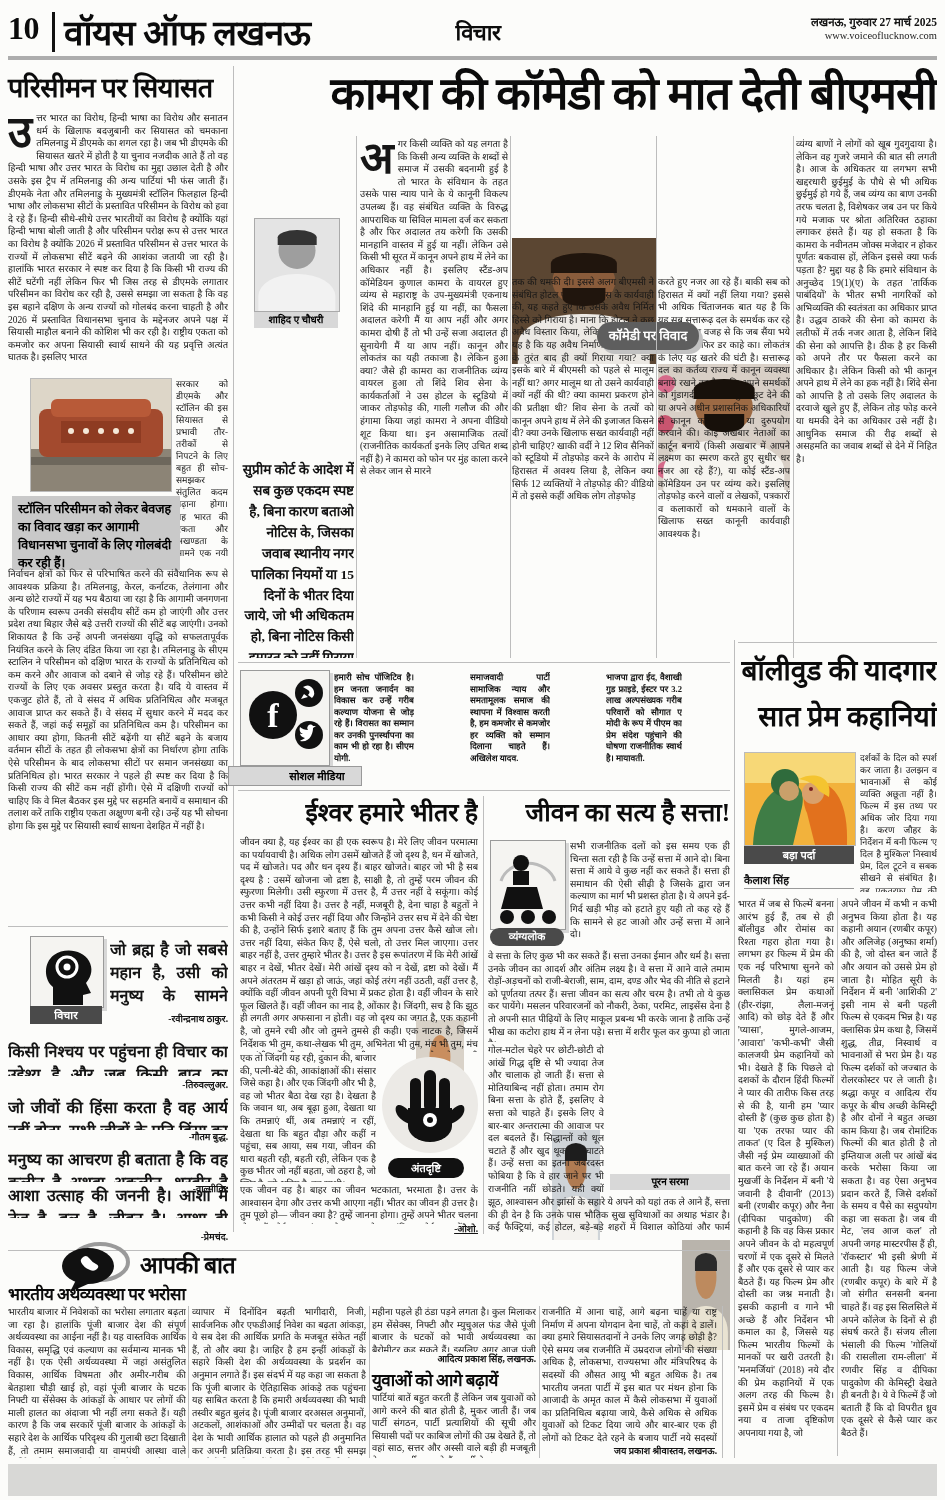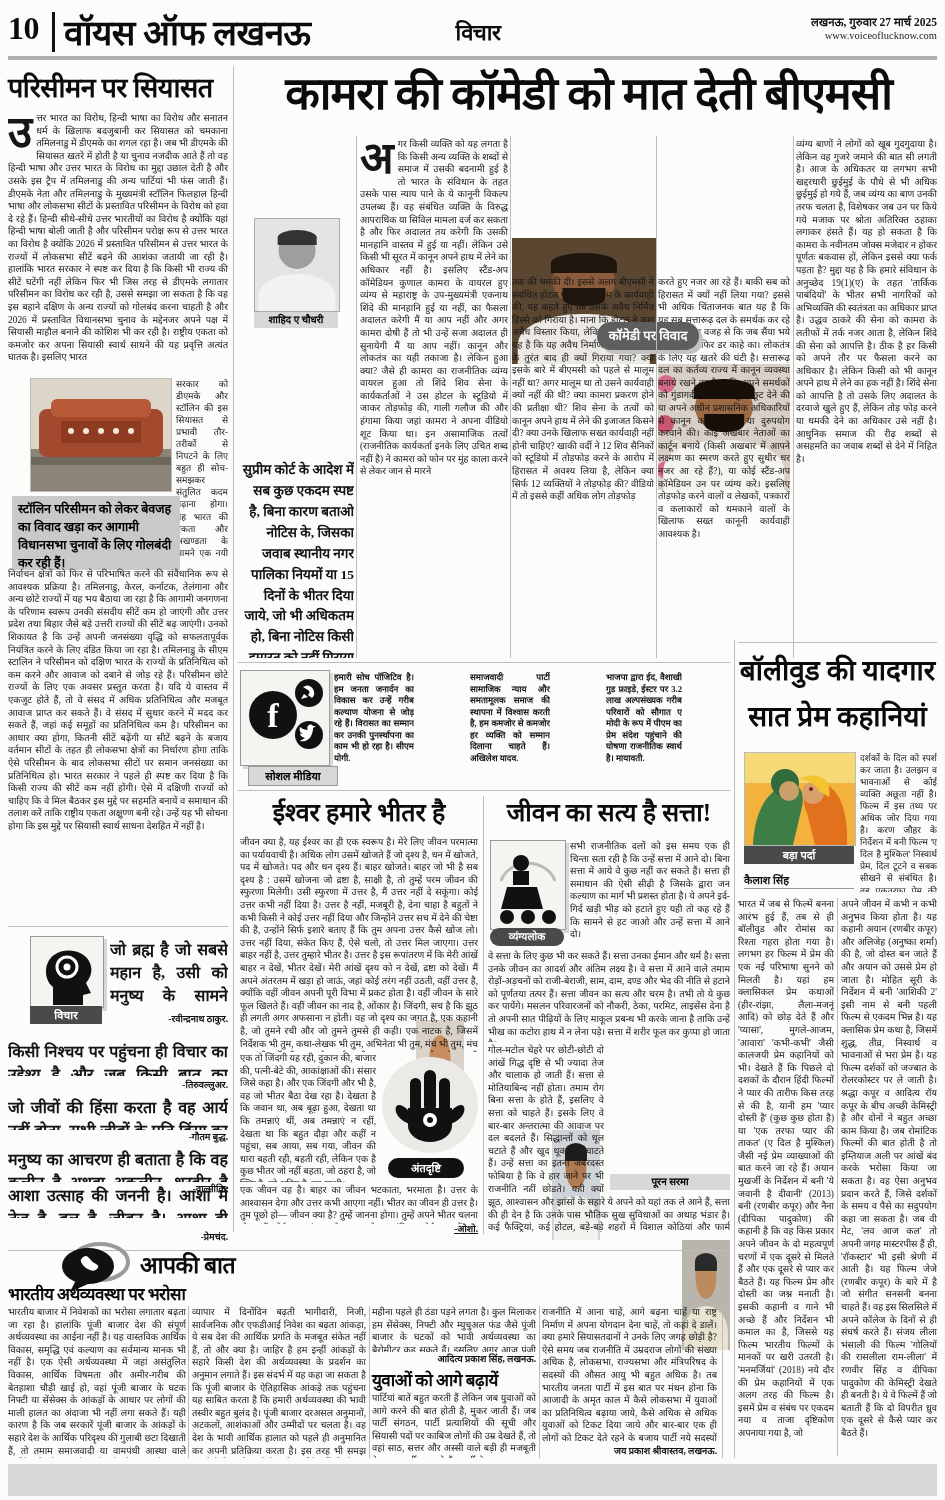--- a/index.html
+++ b/index.html
@@ -26,21 +26,21 @@
   .sil::before{content:"";position:absolute;left:50%;top:14%;width:44%;height:40%;
         transform:translateX(-50%);border-radius:50%;background:var(--skin,#b98a62);}
   .sil::after{content:"";position:absolute;left:50%;bottom:-10%;width:92%;height:50%;
         transform:translateX(-50%);border-radius:48% 48% 0 0;background:var(--cloth,#eee);}
   .hair{position:absolute;left:50%;top:12%;width:46%;height:16%;transform:translateX(-50%);
         border-radius:50% 50% 0 0;background:var(--hair,#222);z-index:2;}
   .beard{position:absolute;left:50%;top:40%;width:30%;height:14%;transform:translateX(-50%);
         border-radius:0 0 45% 45%;background:var(--hair,#222);z-index:2;}
   .namebar{background:#d8d8d8;color:#000;font-weight:700;font-size:10px;text-align:center;
         line-height:16px;overflow:hidden;}
-  .h2c{font-weight:900;text-align:center;color:#0b0b0b;overflow:hidden;}
+  .h2c{font-weight:900;text-align:right;color:#0b0b0b;overflow:hidden;}
   svg{display:block;}
 </style>
 </head>
 <body>
 
 <div id="page">
 
   <div class="abs" style="left:8px;top:8px;width:929px;height:46px;">
     <span class="abs hd" style="left:0;top:2px;font-size:32px;">10</span>
     <span class="abs" style="left:44px;top:4px;width:3px;height:40px;background:#111;"></span>
@@ -147,21 +147,21 @@
   <div class="abs iconbox" style="left:240px;top:670px;width:88px;height:94px;">
     <svg width="88" height="94" viewBox="0 0 88 94">
       <circle cx="32" cy="44" r="24" fill="#111"></circle>
       <text x="32" y="56" font-size="34" font-weight="bold" fill="#fff" text-anchor="middle" font-family="Liberation Serif, serif">f</text>
       <circle cx="68" cy="22" r="14" fill="#111"></circle>
       <path d="M62,16 q6,-4 10,2 q3,5 -1,9 l-4,-3 q3,-3 0,-5 z M60,28 l3,-5 4,3 z" fill="#fff"></path>
       <circle cx="68" cy="64" r="14" fill="#111"></circle>
       <path d="M59,70 c5,1 9,-1 11,-5 c2,-4 2,-7 2,-8 l3,-2 l-3,0 c-1,-2 -4,-2 -5,0 c-1,1 -1,3 0,4 c-3,0 -6,-1 -8,-3 c-1,3 0,6 3,7 c-1,0 -2,0 -3,-0.5 c0,2 2,4 5,4.5 c-2,1.5 -4,2 -5,3 z" fill="#fff"></path>
     </svg>
   </div>
-  <div class="abs namebar" style="left:248px;top:766px;width:88px;height:18px;font-size:11px;line-height:18px;border:1px solid #999;">सोशल मीडिया</div>
+  <div class="abs namebar" style="left:228px;top:766px;width:88px;height:18px;font-size:11px;line-height:18px;border:1px solid #999;padding-left:44px;">सोशल मीडिया</div>
 
   <div class="abs t small tb" style="left:334px;top:672px;width:80px;height:112px;"><span>हमारी सोच पॉजिटिव है। हम जनता जनार्दन का विकास कर उन्हें गरीब कल्याण योजना से जोड़ रहे हैं। विरासत का सम्मान कर उनकी पुनर्स्थापना का काम भी हो रहा है।</span> <span>सीएम योगी.</span></div>
   <div class="abs sil" style="left:416px;top:674px;width:48px;height:110px;background:#d9d2c8;--skin:#c98e5f;--cloth:#e8821e;--hair:#c98e5f;"></div>
 
   <div class="abs t small tb" style="left:470px;top:672px;width:80px;height:112px;"><span>समाजवादी पार्टी सामाजिक न्याय और समतामूलक समाज की स्थापना में विश्वास करती है, हम कमजोर से कमजोर हर व्यक्ति को सम्मान दिलाना चाहते हैं।</span> <span>अखिलेश यादव.</span></div>
   <div class="abs sil" style="left:552px;top:674px;width:48px;height:110px;background:#cfd4d8;--skin:#b07b52;--cloth:#f4f2ee;--hair:#1d1d1d;">
       <span class="hair"></span>
     </div>
 
   <div class="abs t small tb" style="left:606px;top:672px;width:76px;height:112px;"><span>भाजपा द्वारा ईद, वैशाखी गुड फ्राइडे, ईस्टर पर 3.2 लाख अल्पसंख्यक गरीब परिवारों को सौगात ए मोदी के रूप में पीएम का प्रेम संदेश पहुंचाने की घोषणा राजनीतिक स्वार्थ है।</span> <span>मायावती.</span></div>

